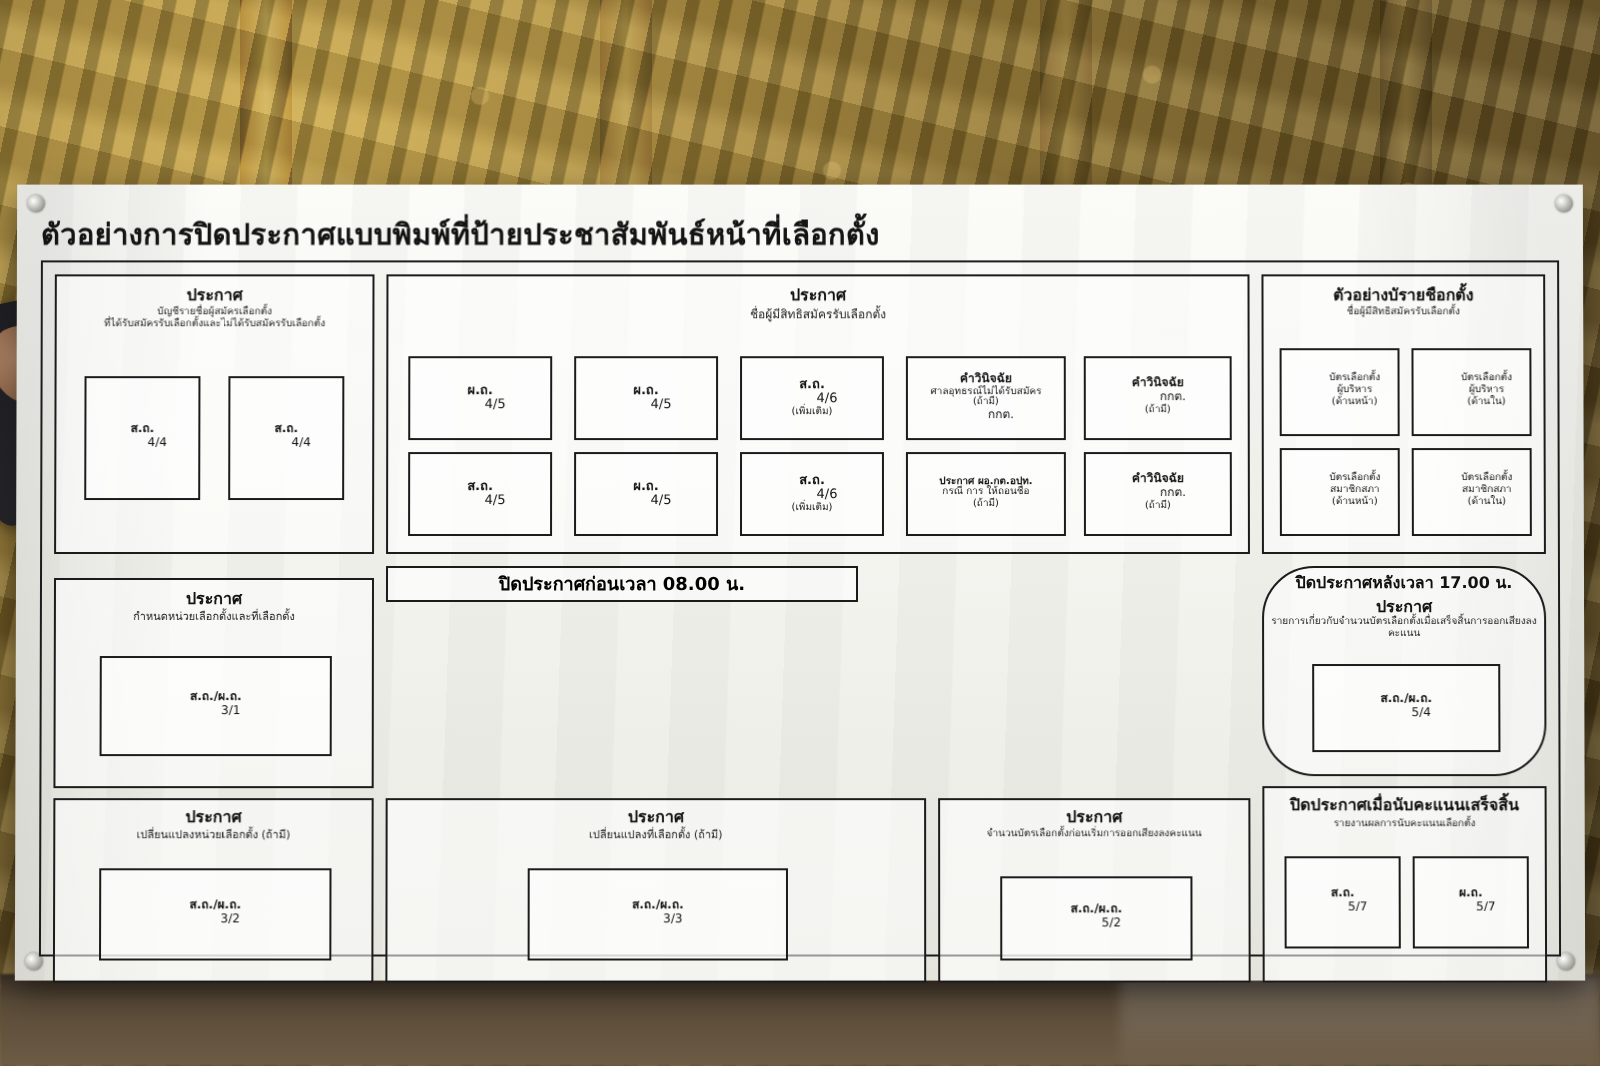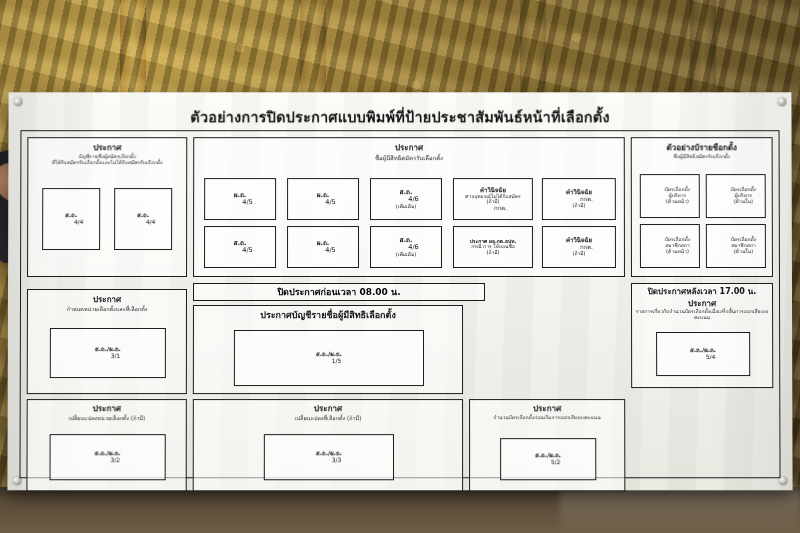--- a/index.html
+++ b/index.html
@@ -80,21 +80,21 @@
     position:absolute;width:9px;height:9px;border-radius:50%;
     background:radial-gradient(circle at 35% 35%, #ffffff, #9b9b93 70%, #6d6d66);
     box-shadow:0 0 1px rgba(0,0,0,.5);
   }
 
   .inner{
     position:absolute;left:12px;top:10px;right:12px;bottom:10px;
   }
 
   .title{
-    text-align:center;
+    text-align:left;
     font-size:14.5px;
     font-weight:bold;
     color:#141414;
     letter-spacing:.2px;
     padding-top:3px;
   }
   .frame{
     position:absolute;left:0;right:0;top:28px;bottom:2px;
     border:1.6px solid #1c1c1c;
     background:transparent;
@@ -265,58 +265,63 @@
 
         <div class="box" style="left:6px;top:268px;width:160px;height:92px;">
           <div class="hdr fs8" style="margin-top:4px">ประกาศ</div>
           <div class="sub fs55" style="margin-top:2px">เปลี่ยนแปลงหน่วยเลือกตั้ง (ถ้ามี)</div>
           <div class="cell" style="left:22px;top:34px;width:116px;height:46px;">
             <div class="l1 fs6">ส.ถ./ผ.ถ.</div>
             <div class="l2 fs6">3/2</div>
           </div>
         </div>
 
-        <div class="box" style="left:172px;top:152px;width:292px;height:18px;display:flex;align-items:center;justify-content:center;">
+        <div class="box" style="left:172px;top:152px;width:236px;height:18px;display:flex;align-items:center;justify-content:center;">
           <span class="b fs9">ปิดประกาศก่อนเวลา 08.00 น.</span>
         </div>
 
-        <div class="box" style="left:172px;top:174px;width:270px;height:89px;">
-          <div class="hdr fs9" style="margin-top:4px">ประกาศบัญชีรายชื่อผู้มีสิทธิเลือกตั้ง</div>
-          <div class="cell" style="left:40px;top:24px;width:190px;height:56px;">
-            <div class="l1 fs6">ส.ถ./ผ.ถ.</div>
-            <div class="l2 fs6">1/5</div>
-          </div>
-        </div>
 
         <div class="box" style="left:172px;top:268px;width:270px;height:92px;">
           <div class="hdr fs8" style="margin-top:4px">ประกาศ</div>
           <div class="sub fs55" style="margin-top:2px">เปลี่ยนแปลงที่เลือกตั้ง (ถ้ามี)</div>
           <div class="cell" style="left:70px;top:34px;width:130px;height:46px;">
             <div class="l1 fs6">ส.ถ./ผ.ถ.</div>
             <div class="l2 fs6">3/3</div>
           </div>
         </div>
 
 
         <div class="box" style="left:448px;top:268px;width:156px;height:92px;">
           <div class="hdr fs8" style="margin-top:4px">ประกาศ</div>
           <div class="sub fs5" style="margin:2px 4px 0 4px">จำนวนบัตรเลือกตั้งก่อนเริ่มการออกเสียงลงคะแนน</div>
           <div class="cell" style="left:30px;top:38px;width:96px;height:42px;">
             <div class="l1 fs6">ส.ถ./ผ.ถ.</div>
             <div class="l2 fs6">5/2</div>
           </div>
         </div>
 
-        <div class="box" style="left:610px;top:152px;width:142px;height:105px;">
+        <div class="box" style="left:610px;top:152px;width:142px;height:105px;border-radius:26px;">
           <div class="hdr fs8" style="margin-top:3px">ปิดประกาศหลังเวลา 17.00 น.</div>
           <div class="hdr fs8" style="margin-top:3px">ประกาศ</div>
           <div class="sub fs5" style="margin:1px 3px 0 3px">รายการเกี่ยวกับจำนวนบัตรเลือกตั้งเมื่อเสร็จสิ้นการออกเสียงลงคะแนน</div>
           <div class="cell" style="left:24px;top:48px;width:94px;height:44px;">
             <div class="l1 fs6">ส.ถ./ผ.ถ.</div>
             <div class="l2 fs6">5/4</div>
           </div>
         </div>
 
+        <div class="box" style="left:610px;top:262px;width:142px;height:98px;">
+          <div class="hdr fs8" style="margin-top:4px">ปิดประกาศเมื่อนับคะแนนเสร็จสิ้น</div>
+          <div class="sub fs5" style="margin-top:3px">รายงานผลการนับคะแนนเลือกตั้ง</div>
+          <div class="cell" style="left:10px;top:34px;width:58px;height:46px;">
+            <div class="l1 fs6">ส.ถ.</div>
+            <div class="l2 fs6">5/7</div>
+          </div>
+          <div class="cell" style="left:74px;top:34px;width:58px;height:46px;">
+            <div class="l1 fs6">ผ.ถ.</div>
+            <div class="l2 fs6">5/7</div>
+          </div>
+        </div>
 
       </div>
     </div>
   </div>
 </div>
 
 </body></html>

